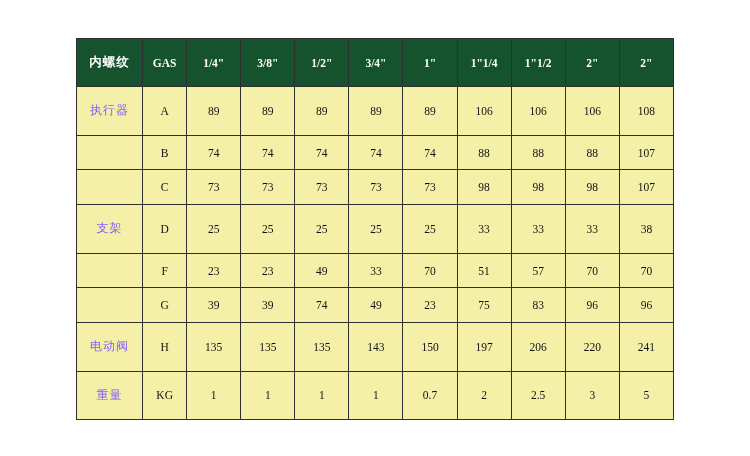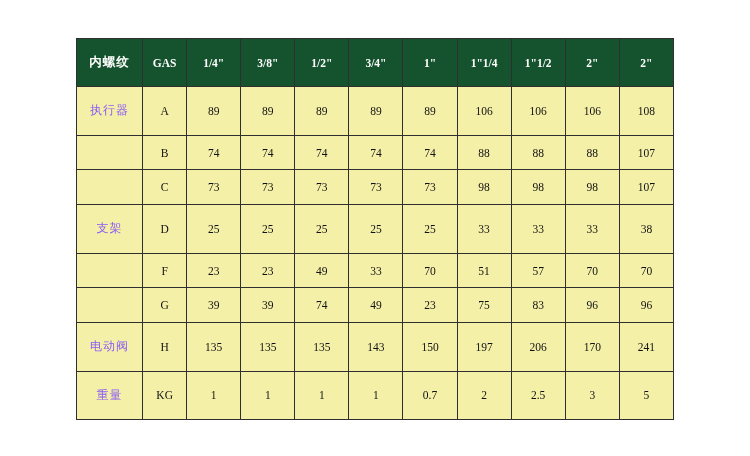--- a/index.html
+++ b/index.html
@@ -180,21 +180,21 @@
       <tr>
         <td class="cjk label">电动阀</td>
         <td>H</td>
         <td>135</td>
         <td>135</td>
         <td>135</td>
         <td>143</td>
         <td>150</td>
         <td>197</td>
         <td>206</td>
-        <td>170</td>
+        <td>220</td>
         <td>241</td>
       </tr>
 
       <tr>
         <td class="cjk label">重量</td>
         <td>KG</td>
         <td>1</td>
         <td>1</td>
         <td>1</td>
         <td>1</td>

